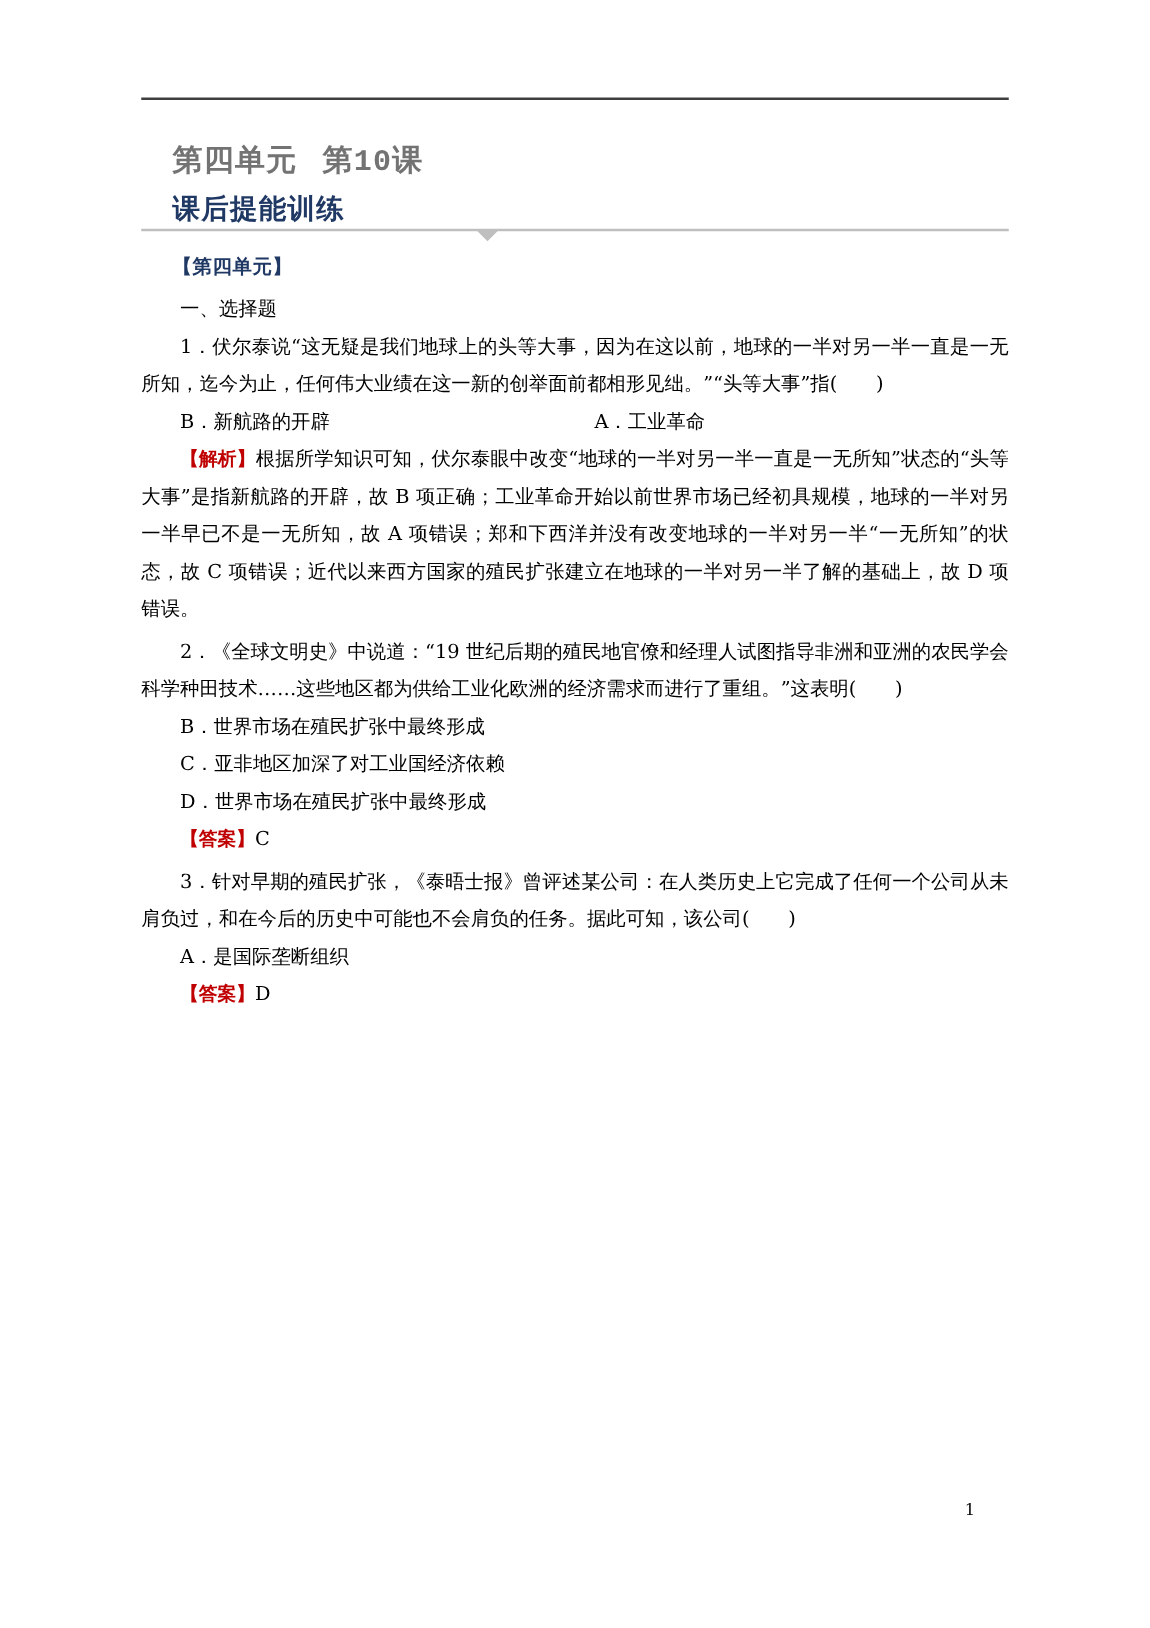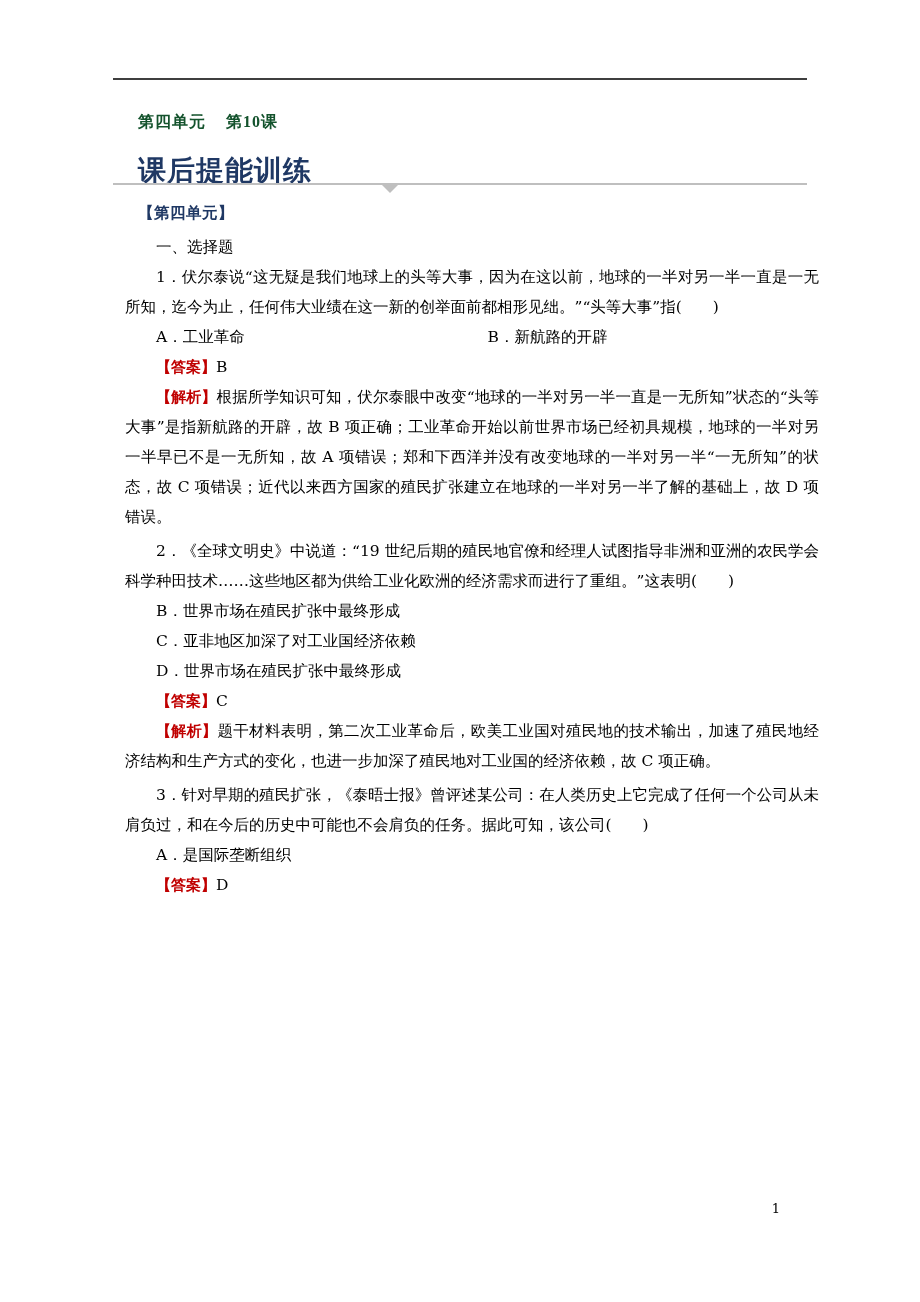--- a/index.html
+++ b/index.html
@@ -31,37 +31,37 @@
     left: 0;
     top: 78px;
     width: 694px;
     height: 2px;
     background: #3f3f3f;
   }
   .unit-title {
     position: absolute;
     left: 25px;
     top: 112px;
-    font-family: Liberation Serif, serif;
-    font-weight: bold;
-    font-size: 16px;
-    color: #14532d;
+    font-family: Liberation Mono, monospace;
+    font-weight: bold;
+    font-size: 24px;
+    color: #737373;
     letter-spacing: 1px;
   }
   .unit-title .sp {
     display: inline-block;
     width: 20px;
   }
   .main-title {
     position: absolute;
     left: 25px;
     top: 152px;
     font-family: "DejaVu Sans", "Liberation Sans", sans-serif;
     font-weight: bold;
-    font-size: 28px;
+    font-size: 22px;
     color: #1f3864;
     letter-spacing: 1px;
     text-align: center;
   }
   .title-rule {
     position: absolute;
     left: 0;
     top: 183px;
     width: 694px;
     height: 0;
@@ -82,21 +82,21 @@
     left: 25px;
     top: 203px;
     font-family: "DejaVu Sans", "Liberation Sans", sans-serif;
     font-weight: bold;
     font-size: 15.5px;
     color: #1f3864;
     letter-spacing: 0.5px;
   }
   .body-block {
     position: absolute;
-    left: 12px;
+    left: 0;
     top: 232px;
     width: 694px;
     font-size: 15.5px;
     line-height: 30px;
   }
   p {
     margin: 0;
     text-align: justify;
     text-justify: inter-ideograph;
   }
@@ -159,39 +159,37 @@
 
     <div class="section-head">【第四单元】</div>
 
     <div class="body-block">
 
       <p class="indent"><span>一、选择题</span></p>
 
       <p class="qitem">1．伏尔泰说“这无疑是我们地球上的头等大事，因为在这以前，地球的一半对另一半一直是一无所知，迄今为止，任何伟大业绩在这一新的创举面前都相形见绌。”“头等大事”指(　　)</p>
 
       <div class="opts">
+        <div class="o">B．新航路的开辟</div>
         <div class="o">A．工业革命</div>
-        <div class="o">B．新航路的开辟</div>
       </div>
 
-      <p class="ans-line"><span class="tag">【答案】</span><span class="ans-val">B</span></p>
 
       <p class="ans-line"><span class="tag">【解析】</span><span>根据所学知识可知，伏尔泰眼中改变“地球的一半对另一半一直是一无所知”状态的“头等大事”是指新航路的开辟，故 B 项正确；工业革命开始以前世界市场已经初具规模，地球的一半对另一半早已不是一无所知，故 A 项错误；郑和下西洋并没有改变地球的一半对另一半“一无所知”的状态，故 C 项错误；近代以来西方国家的殖民扩张建立在地球的一半对另一半了解的基础上，故 D 项错误。</span></p>
 
       <div class="gap-s"></div>
 
       <p class="qitem">2．《全球文明史》中说道：“19 世纪后期的殖民地官僚和经理人试图指导非洲和亚洲的农民学会科学种田技术……这些地区都为供给工业化欧洲的经济需求而进行了重组。”这表明(　　)</p>
 
       <p class="opt-line">B．世界市场在殖民扩张中最终形成</p>
       <p class="opt-line">C．亚非地区加深了对工业国经济依赖</p>
       <p class="opt-line">D．世界市场在殖民扩张中最终形成</p>
 
       <p class="ans-line"><span class="tag">【答案】</span><span class="ans-val">C</span></p>
 
-      <p class="ans-line"><span class="tag">【解析】</span><span>题干材料表明，第二次工业革命后，欧美工业国对殖民地的技术输出，加速了殖民地经济结构和生产方式的变化，也进一步加深了殖民地对工业国的经济依赖，故 C 项正确。</span></p>
 
       <div class="gap-s"></div>
 
       <p class="qitem">3．针对早期的殖民扩张，《泰晤士报》曾评述某公司：在人类历史上它完成了任何一个公司从未肩负过，和在今后的历史中可能也不会肩负的任务。据此可知，该公司(　　)</p>
 
       <p class="opt-line">A．是国际垄断组织</p>
 
       <p class="ans-line"><span class="tag">【答案】</span><span class="ans-val">D</span></p>
 
     </div>

